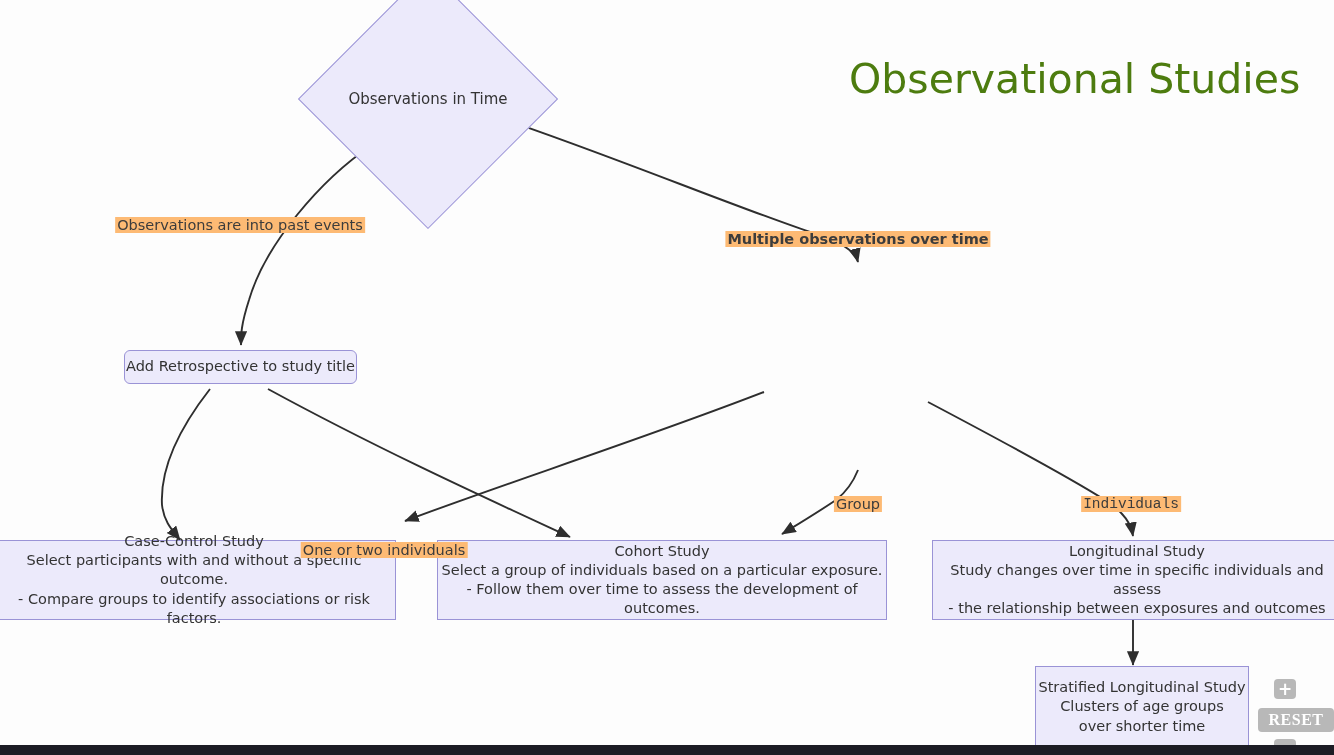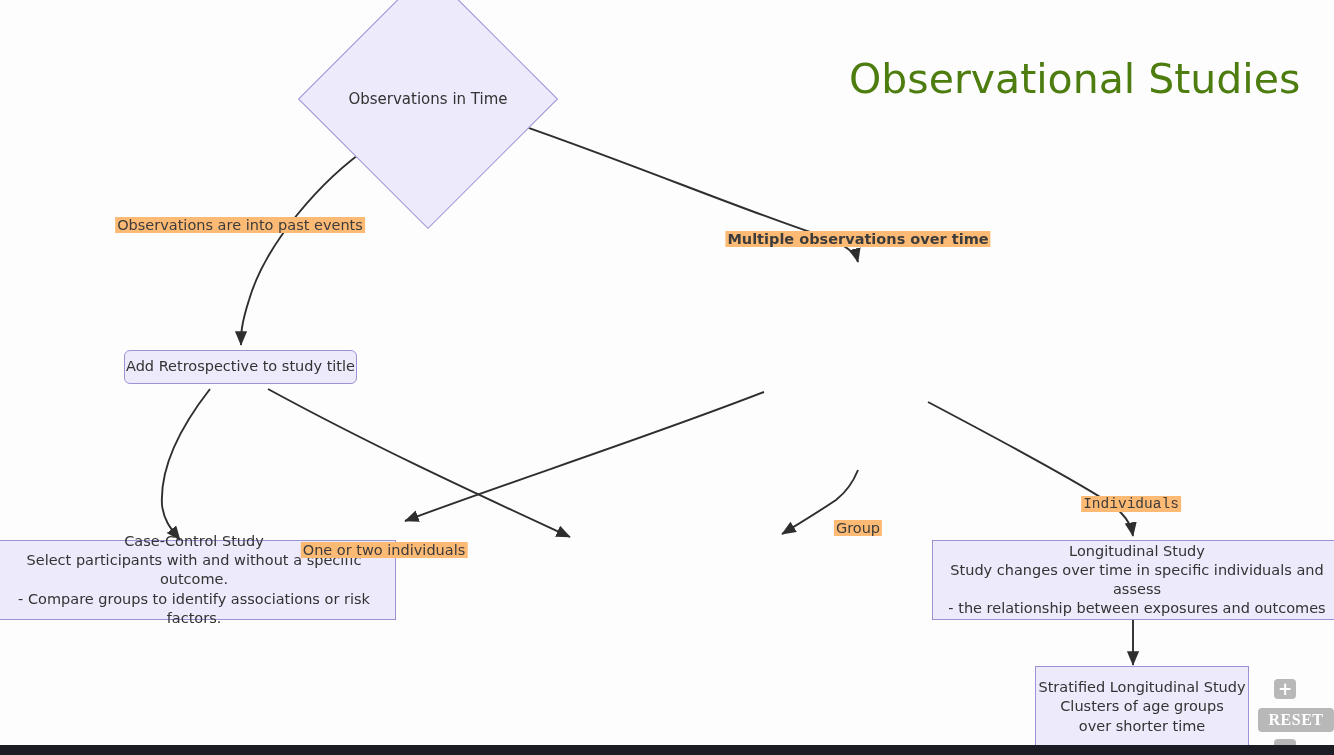--- a/index.html
+++ b/index.html
@@ -159,20 +159,27 @@
 
 
   <div class="node rect" style="left:-8px; top:540px; width:404px; height:80px;">
     <div>
       <span class="title-line">Case-Control Study</span>
       <span class="body-line">Select participants with and without a specific outcome.</span>
       <span class="body-line">- Compare groups to identify associations or risk factors.</span>
     </div>
   </div>
 
+  <div class="node rect" style="left:437px; top:540px; width:450px; height:80px;">
+    <div>
+      <span class="title-line">Cohort Study</span>
+      <span class="body-line">Select a group of individuals based on a particular exposure.</span>
+      <span class="body-line">- Follow them over time to assess the development of outcomes.</span>
+    </div>
+  </div>
 
   <div class="node rect" style="left:932px; top:540px; width:410px; height:80px;">
     <div>
       <span class="title-line">Longitudinal Study</span>
       <span class="body-line">Study changes over time in specific individuals and assess</span>
       <span class="body-line">- the relationship between exposures and outcomes</span>
     </div>
   </div>
 
   <div class="node rect" style="left:1035px; top:666px; width:214px; height:82px;">
@@ -182,21 +189,21 @@
       <span class="body-line">over shorter time</span>
     </div>
   </div>
 
   <div class="edge-label" style="left:240px; top:217px;">Observations are into past events</div>
 
   <div class="edge-label" style="left:858px; top:231px;font-weight:bold;">Multiple observations over time</div>
 
   <div class="edge-label" style="left:384px; top:496px;margin-top:46px;">One or two individuals</div>
 
-  <div class="edge-label" style="left:858px; top:520px;">Group</div>
+  <div class="edge-label" style="left:858px; top:496px;">Group</div>
 
   <div class="edge-label" style="left:1131px; top:496px;font-family:Liberation Mono, monospace;">Individuals</div>
 
   <div class="ctrl" id="zoom-in">+</div>
   <div class="ctrl" id="reset-btn">RESET</div>
   <div class="ctrl" id="zoom-out">−</div>
 
   <div id="bottom-bar"></div>
 </div>
 

